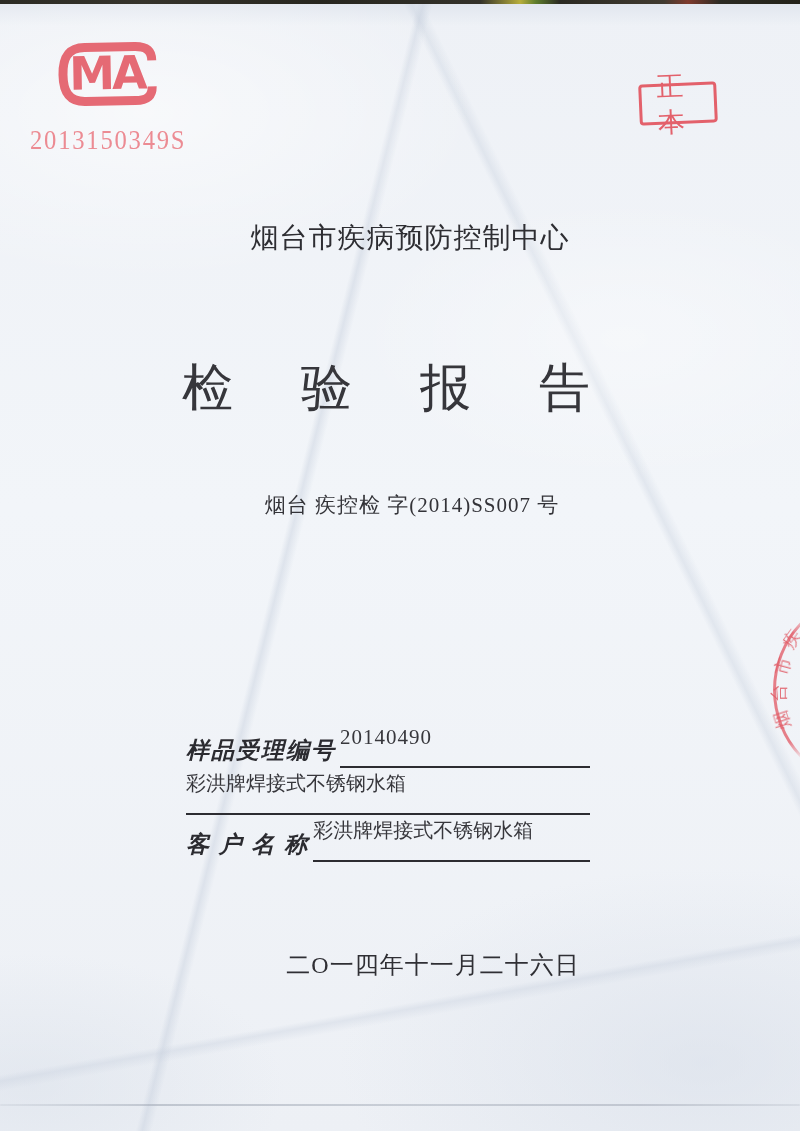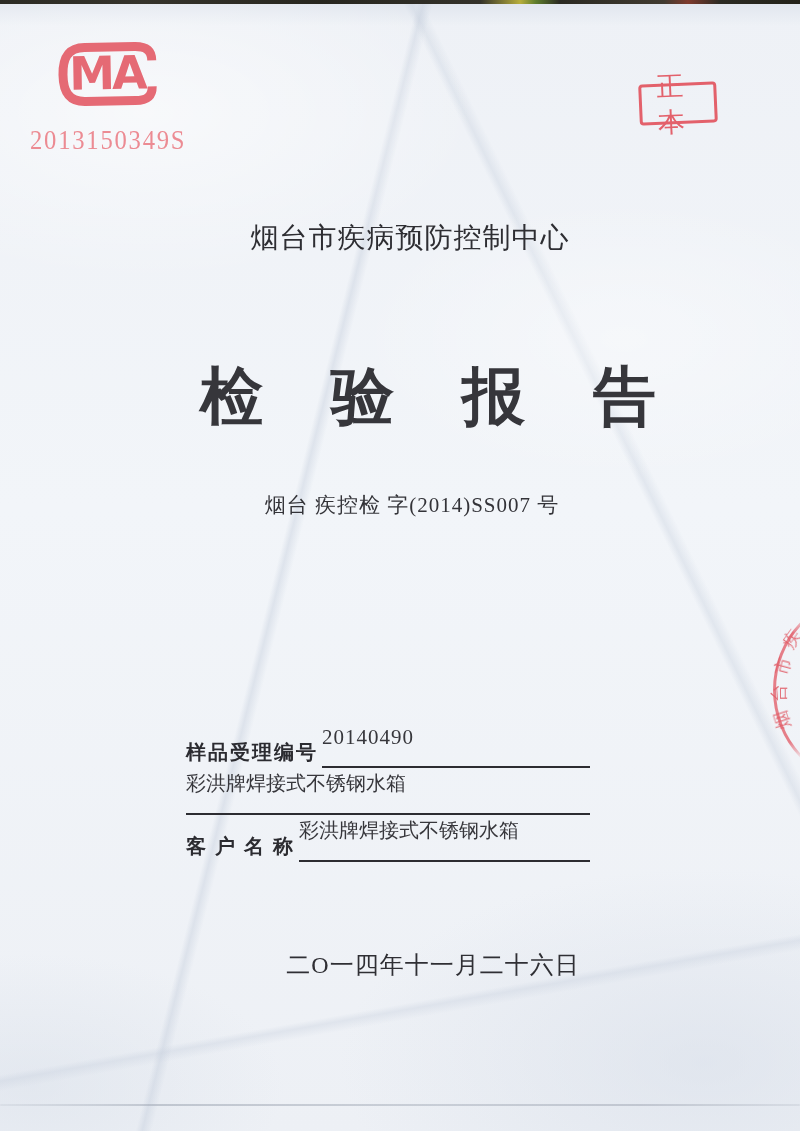--- a/index.html
+++ b/index.html
@@ -64,41 +64,41 @@
     color: #e25560; font-size: 27px; letter-spacing: 15px;
     padding-left: 15px; opacity: 0.92;
   }
 
   
   .org-title {
     position: absolute; left: 10px; top: 219px; width: 800px;
     text-align: center; font-size: 28px; color: #2e2e33; letter-spacing: 1px;
   }
   .report-title {
-    position: absolute; left: 428px; top: 354px;
+    position: absolute; left: 386px; top: 354px;
     transform: translateX(calc(-50% + 34px));
     white-space: nowrap;
-    font-size: 63px; font-weight: bold; letter-spacing: 68px;
+    font-size: 51px; font-weight: normal; letter-spacing: 68px;
     color: #36363b;
   }
   .doc-number {
     position: absolute; left: 12px; top: 491px; width: 800px;
     text-align: center; font-size: 21px; color: #333338; letter-spacing: 1px;
   }
 
   
   .fields { position: absolute; left: 186px; top: 736px; width: 404px; }
   .field-row {
     display: flex; align-items: flex-end;
     height: 32px; margin-bottom: 15px;
   }
   .field-label {
-    font-size: 20px; font-weight: bold; color: #2b2b30;
+    font-size: 23px; font-weight: bold; color: #2b2b30;
     white-space: pre; letter-spacing: 2px; flex: 0 0 auto;
-    padding-bottom: 2px; margin-right: 4px;
+    padding-bottom: 2px; margin-right: 4px; font-style: italic;
   }
   .field-value {
     flex: 1 1 auto; border-bottom: 2px solid #2c2c31;
     text-align: left; font-size: 20px; color: #37373c;
     padding-bottom: 16px; white-space: nowrap;
   }
   .field-row.acceptance .field-value { font-size: 21px; letter-spacing: 1px; }
 
   .report-date {
     position: absolute; left: 433px; top: 949px;

